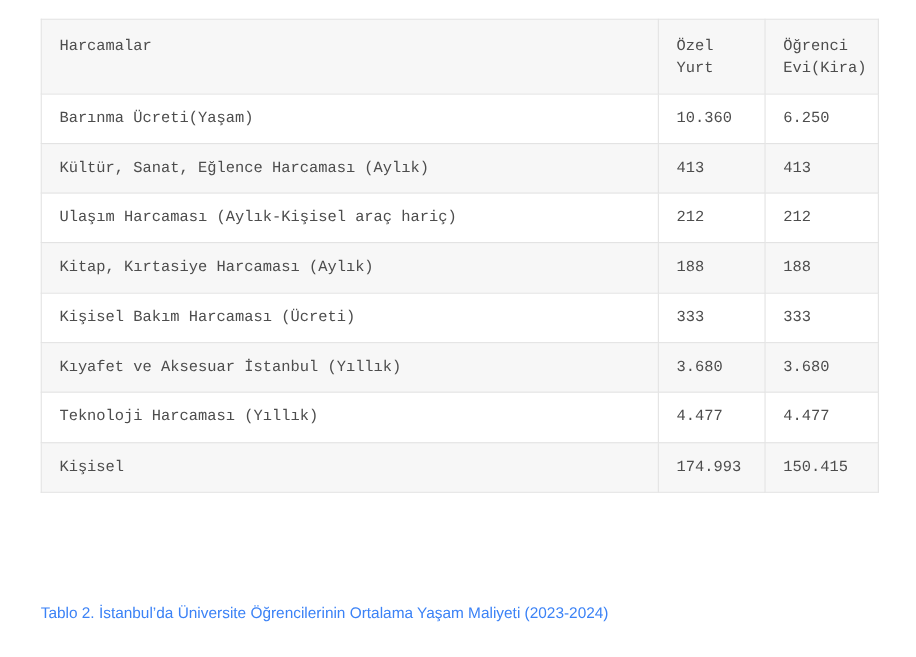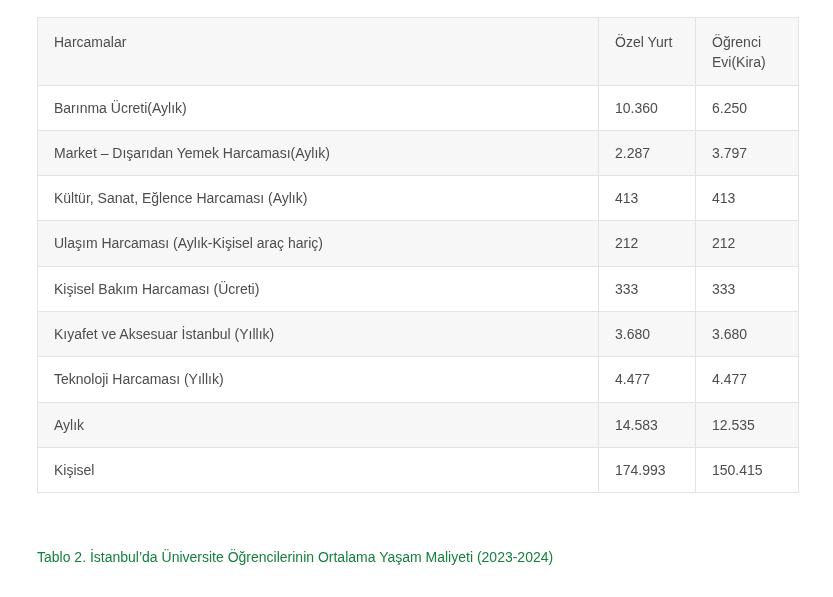--- a/index.html
+++ b/index.html
@@ -17,20 +17,21 @@
   }
   .cost-table {
     position: absolute;
     left: 37px;
     top: 17px;
     width: 761px;
     border-collapse: collapse;
     table-layout: fixed;
     font-size: 14px;
     color: #4d4d4d;
+    font-family: Liberation Mono, monospace;
   }
   .cost-table th,
   .cost-table td {
     border: 1px solid #e3e3e3;
     padding: 12px 16px;
     text-align: left;
     font-weight: normal;
     box-sizing: border-box;
     line-height: 1.45;
   }
@@ -46,21 +47,21 @@
     background: #ffffff;
   }
   .cost-table tbody tr:nth-child(even) td {
     background: #f7f7f7;
   }
   .caption {
     position: absolute;
     left: 37px;
     top: 548px;
     font-size: 14px;
-    color: #15803d;
+    color: #3b82f6;
     line-height: 1.4;
   }
 </style>
 </head>
 <body>
 
 <div class="page">
 
   <table class="cost-table">
     <colgroup>
@@ -70,60 +71,55 @@
     </colgroup>
     <thead>
       <tr>
         <th>Harcamalar</th>
         <th>Özel Yurt</th>
         <th>Öğrenci Evi(Kira)</th>
       </tr>
     </thead>
     <tbody>
       <tr>
-        <td>Barınma Ücreti(Aylık)</td>
+        <td>Barınma Ücreti(Yaşam)</td>
         <td>10.360</td>
         <td>6.250</td>
-      </tr>
-      <tr>
-        <td>Market – Dışarıdan Yemek Harcaması(Aylık)</td>
-        <td>2.287</td>
-        <td>3.797</td>
       </tr>
       <tr>
         <td>Kültür, Sanat, Eğlence Harcaması (Aylık)</td>
         <td>413</td>
         <td>413</td>
       </tr>
       <tr>
         <td>Ulaşım Harcaması (Aylık-Kişisel araç hariç)</td>
         <td>212</td>
         <td>212</td>
+      </tr>
+      <tr>
+        <td>Kitap, Kırtasiye Harcaması (Aylık)</td>
+        <td>188</td>
+        <td>188</td>
       </tr>
       <tr>
         <td>Kişisel Bakım Harcaması (Ücreti)</td>
         <td>333</td>
         <td>333</td>
       </tr>
       <tr>
         <td>Kıyafet ve Aksesuar İstanbul (Yıllık)</td>
         <td>3.680</td>
         <td>3.680</td>
       </tr>
       <tr>
         <td>Teknoloji Harcaması (Yıllık)</td>
         <td>4.477</td>
         <td>4.477</td>
       </tr>
       <tr>
-        <td>Aylık</td>
-        <td>14.583</td>
-        <td>12.535</td>
-      </tr>
-      <tr>
         <td>Kişisel</td>
         <td>174.993</td>
         <td>150.415</td>
       </tr>
     </tbody>
   </table>
 
   <div class="caption">Tablo 2. İstanbul’da Üniversite Öğrencilerinin Ortalama Yaşam Maliyeti (2023-2024)</div>
 
 </div>

